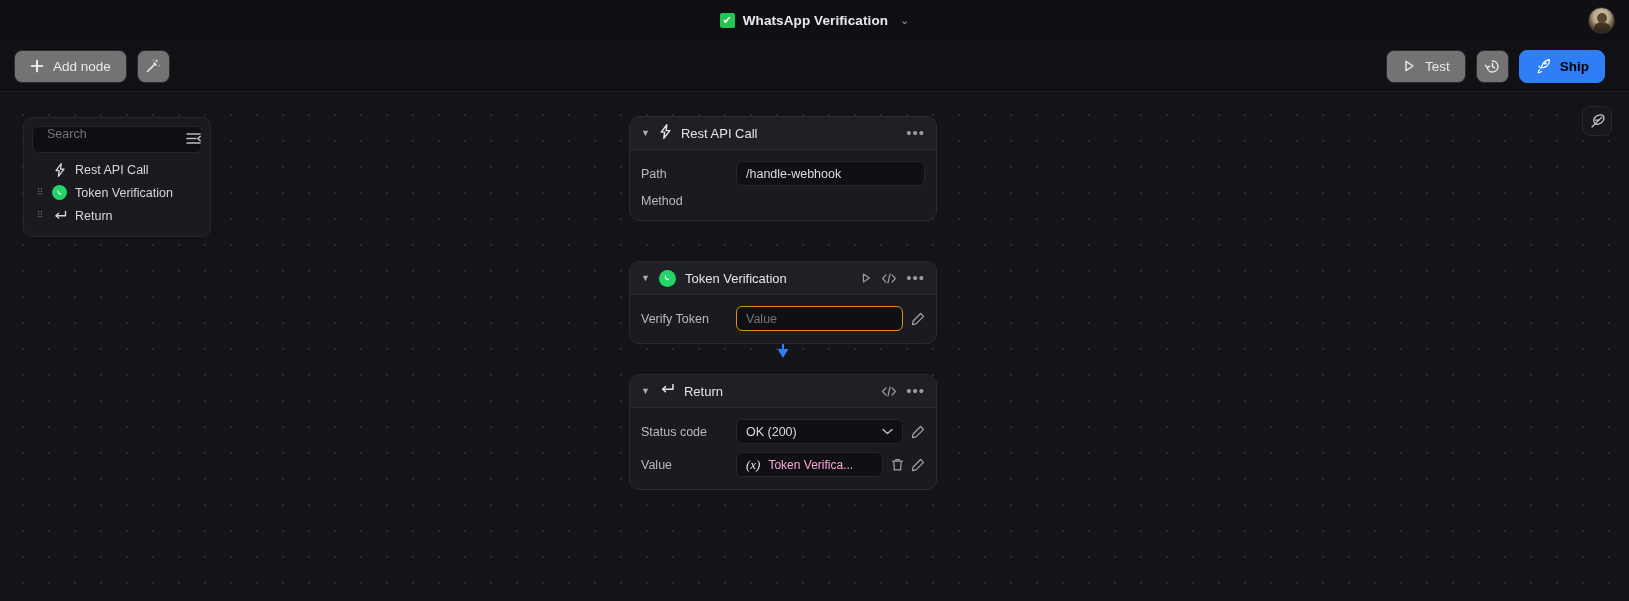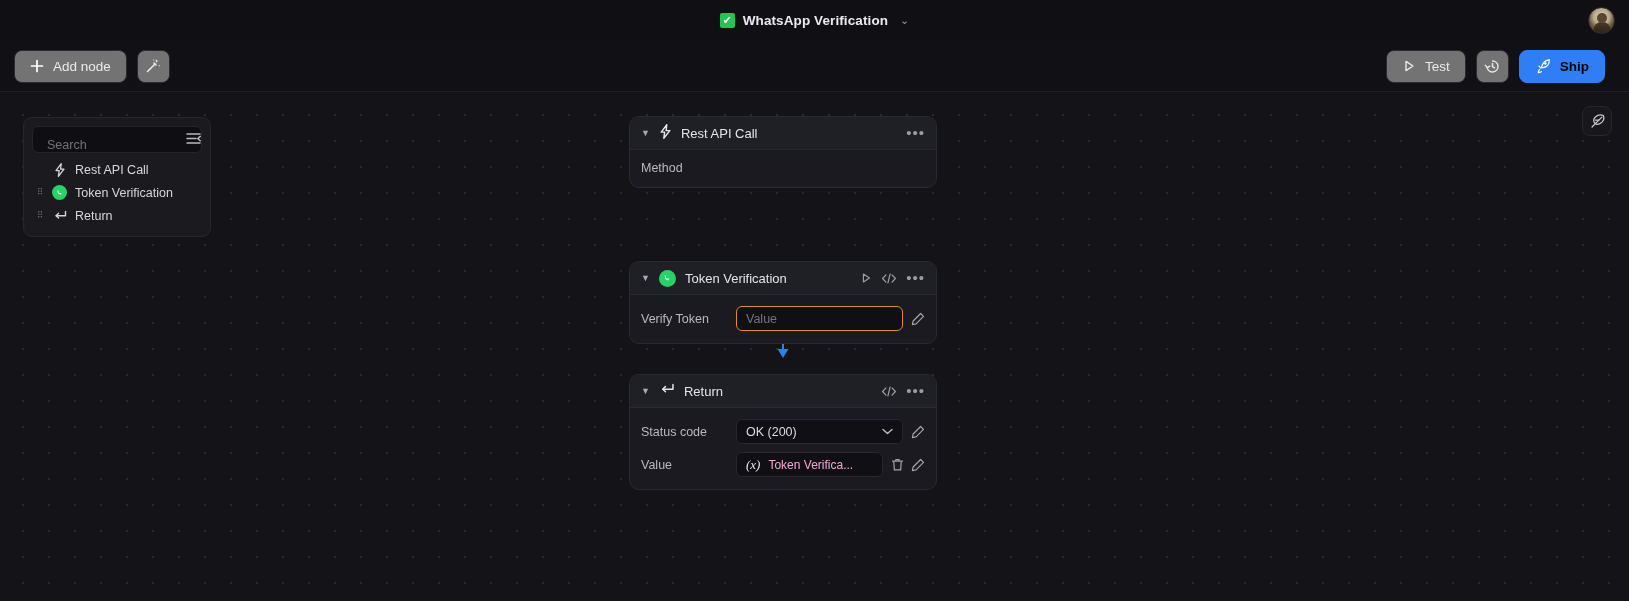--- a/index.html
+++ b/index.html
@@ -74,21 +74,21 @@
     background-position: 10px 10px;
   }
 
   
   .outline {
     position: absolute; left: 23px; top: 25px; width: 188px;
     background: #1a1a1f; border: 1px solid #26262e; border-radius: 9px;
     padding: 8px 8px 9px 8px;
   }
   .search-row {
-    display: flex; align-items: flex-end; gap: 7px;
+    display: flex; align-items: flex-start; gap: 7px;
     height: 27px; padding: 0 7px;
     background: #0f0f13; border-radius: 6px; border: 1px solid #24242c;
     margin-bottom: 5px;
   }
   .search-row input {
     flex: 1; background: transparent; border: none; outline: none;
     color: #e6e6e8; font-size: 12.5px; font-family: "Liberation Sans", sans-serif;
   }
   .search-row input::placeholder { color: #71727a; }
   .collapse-btn {
@@ -277,20 +277,26 @@
         <span class="caret">▼</span>
         <span>
           <svg width="13" height="15" viewBox="0 0 12 14">
             <path d="M7.2 0.7L2 7.6h3.2L4.4 13.3 10 6.2H6.6z" fill="none" stroke="#e4e5e8" stroke-width="1.35" stroke-linejoin="round"></path>
           </svg>
         </span>
         <span class="node-title">Rest API Call</span>
         <span class="dots">•••</span>
       </div>
       <div class="node-body">
+        <div class="field">
+          <span class="f-label">Path</span>
+          <div class="f-ctrl">
+            <span>/handle-webhook</span>
+          </div>
+        </div>
         <div class="field">
           <span class="f-label">Method</span>
         </div>
       </div>
     </div>
 
     <div class="node" style="left:629px; top:169px;">
       <div class="node-head">
         <span class="caret">▼</span>
         <span>

